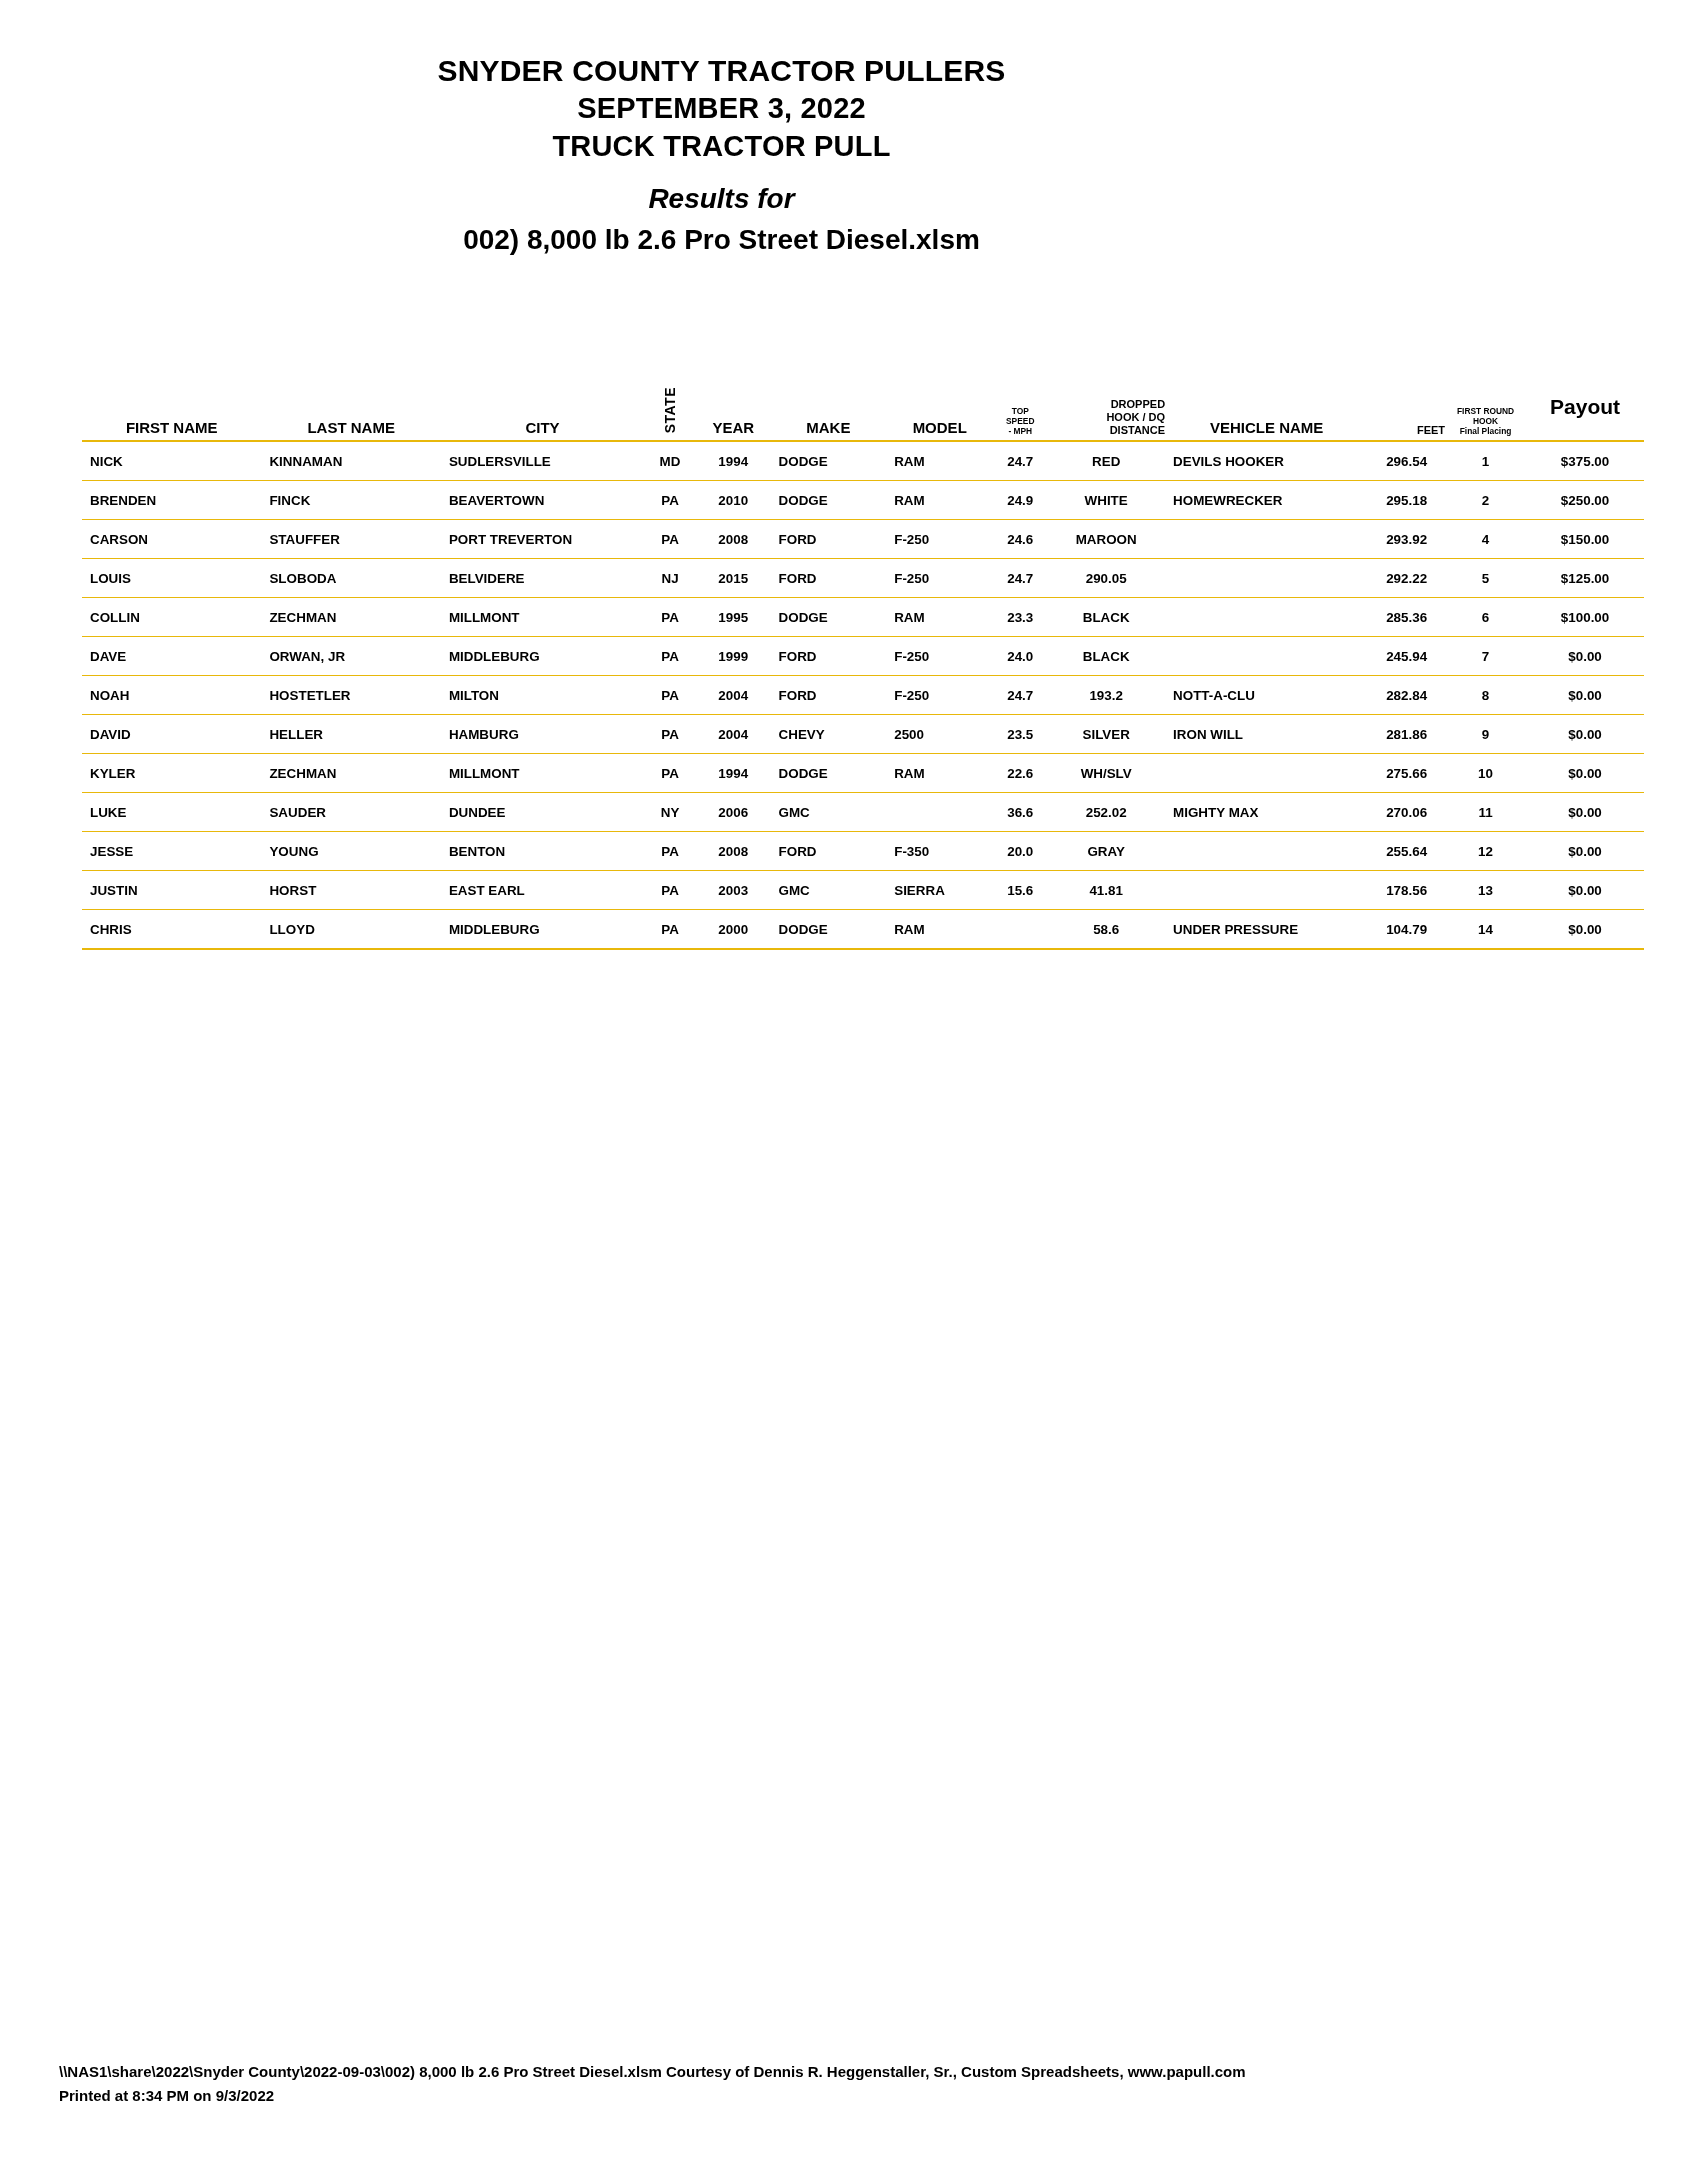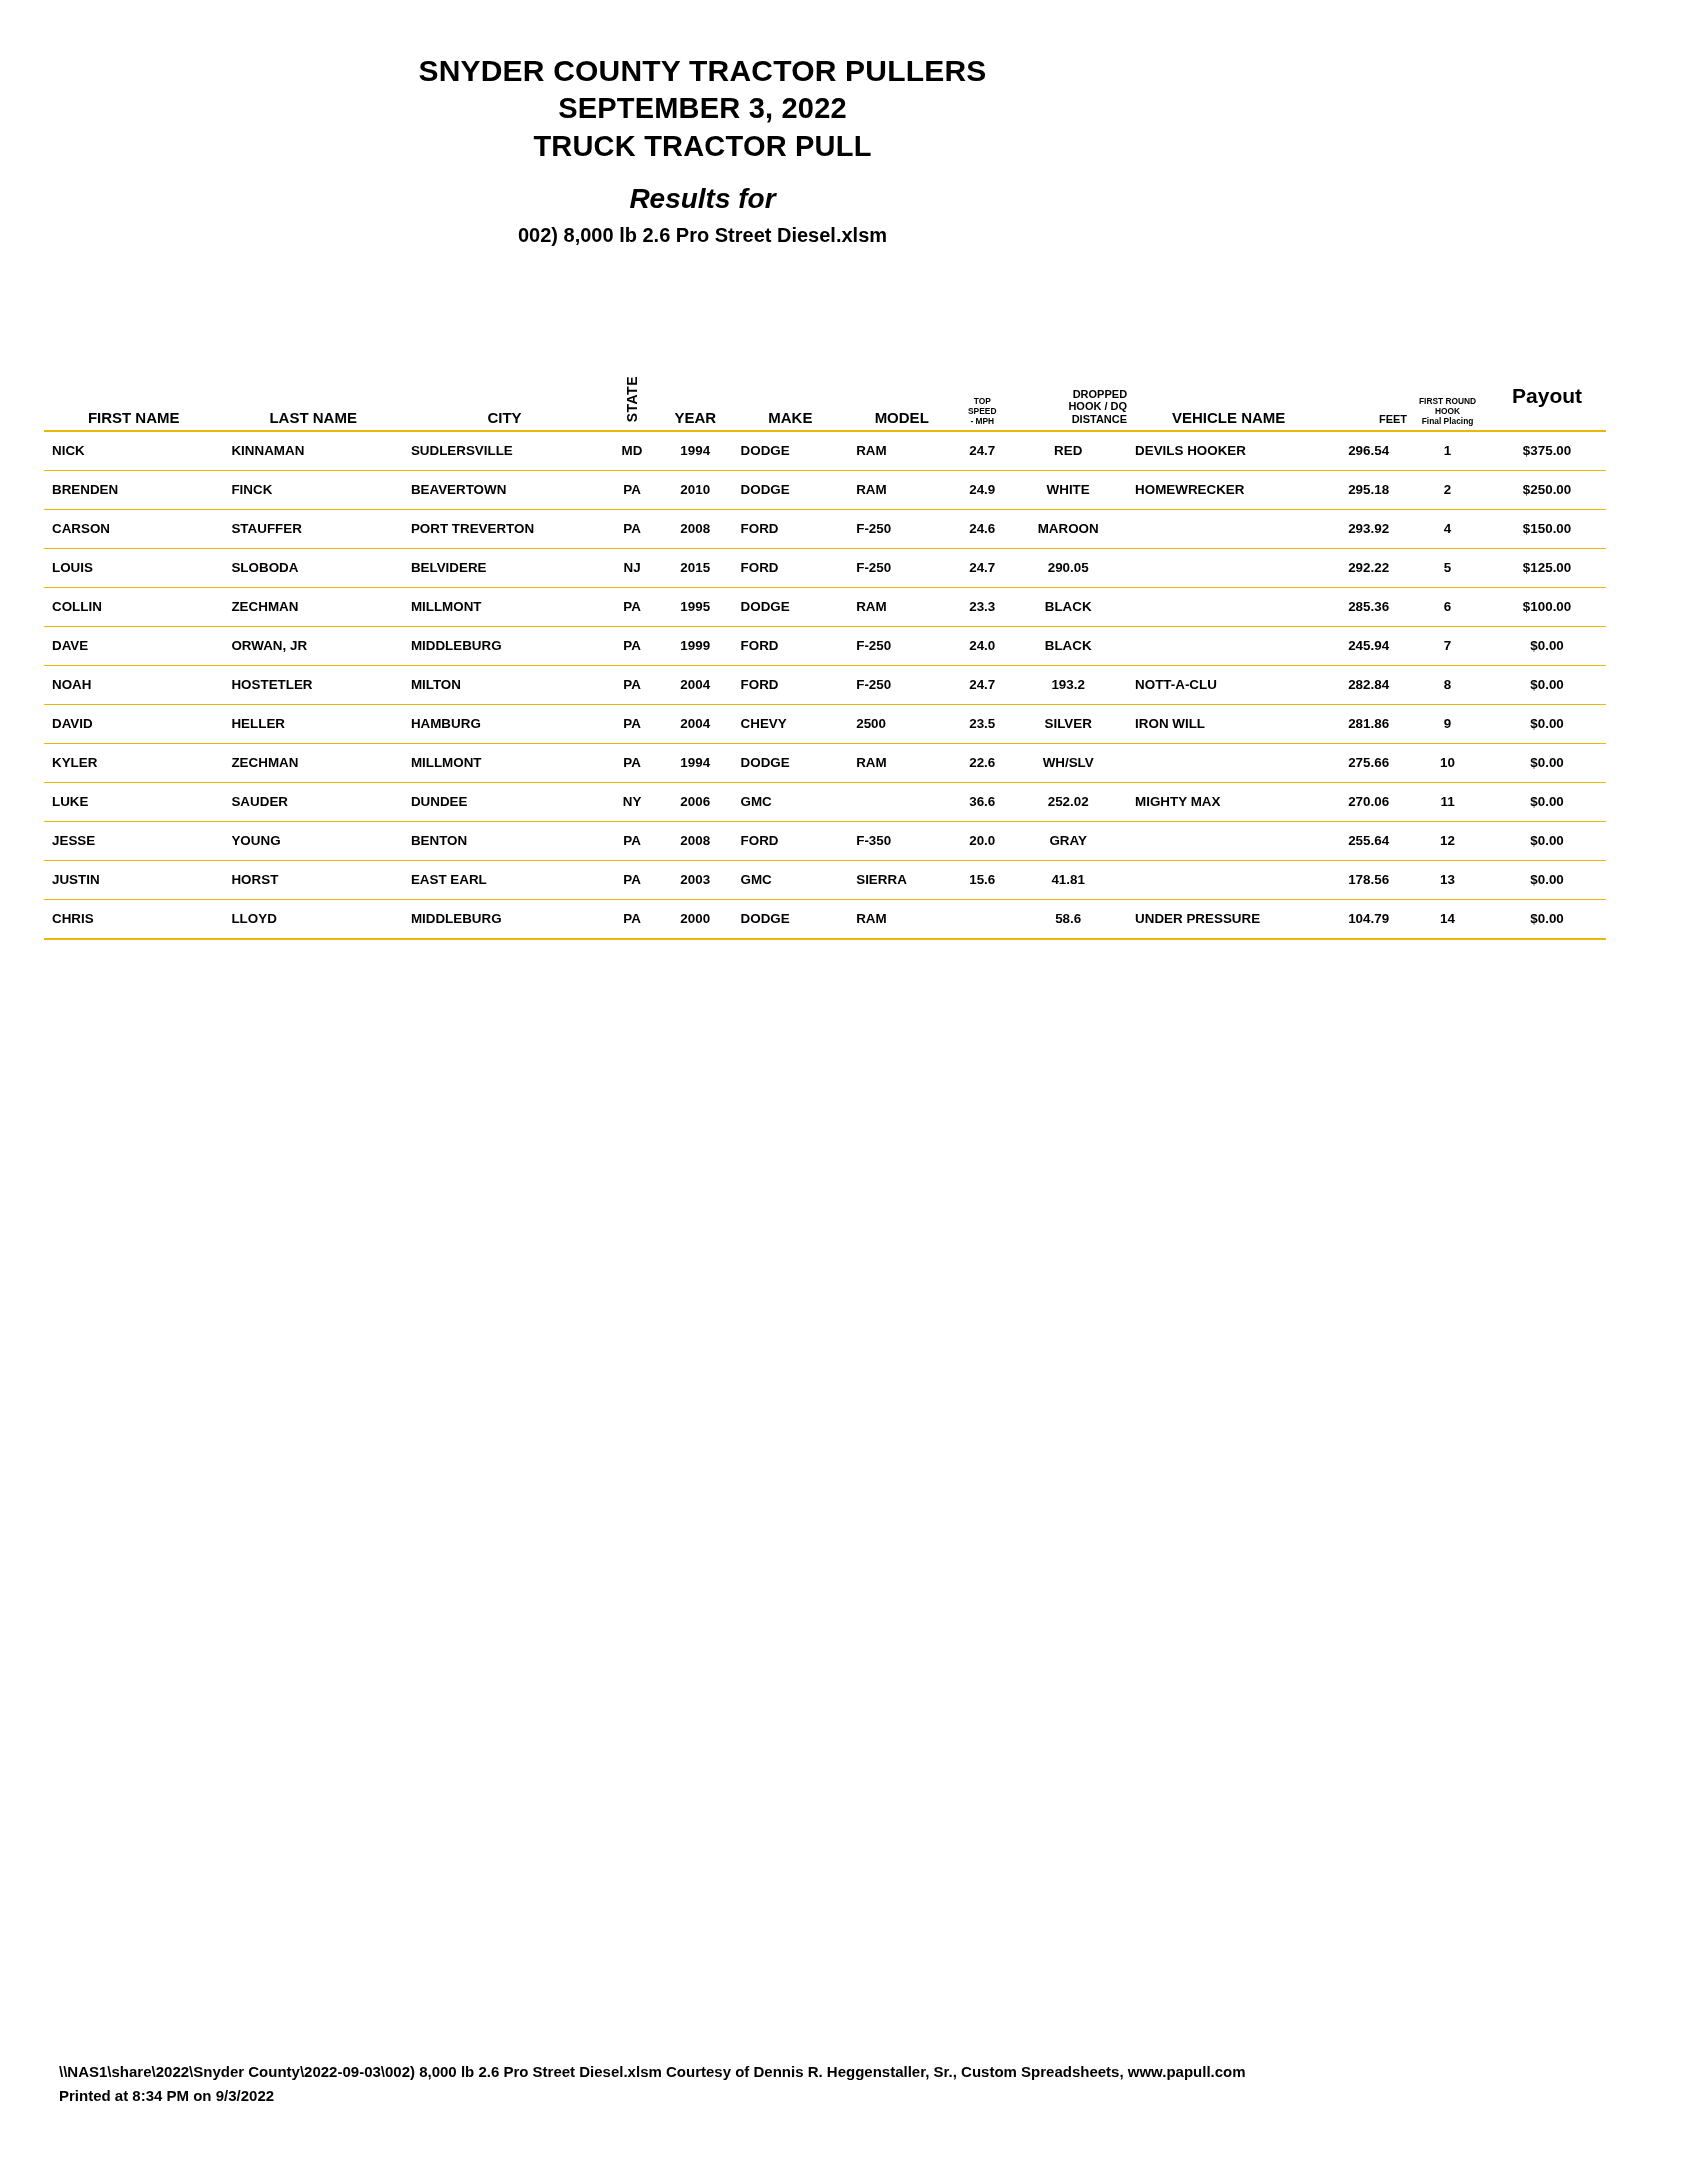--- a/index.html
+++ b/index.html
@@ -13,21 +13,21 @@
     font-family: "Liberation Sans", sans-serif;
     color: #000000;
     position: relative;
     overflow: hidden;
   }
   .page {
     position: relative;
     width: 1420px;
     height: 2178px;
     box-sizing: border-box;
-    padding: 51px 59px 0 44px;
+    padding: 51px 59px 0 82px;
   }
 
   
   .header {
     text-align: center;
     line-height: 1.30;
   }
   .header .line1,
   .header .line2,
   .header .line3 {
@@ -38,21 +38,21 @@
   .header .line2 { font-size: 29px; }
   .header .line3 { font-size: 29px; }
   .header .line4 {
     font-weight: bold;
     font-size: 28px;
     margin-top: 16px;
     font-style: italic;
   }
   .header .line5 {
     font-weight: bold;
-    font-size: 20px;
+    font-size: 28px;
     margin-top: 4px;
   }
 
   
   .table-wrap {
     margin-top: 117px;
   }
   table.results {
     border-collapse: collapse;
     width: 1562px;

